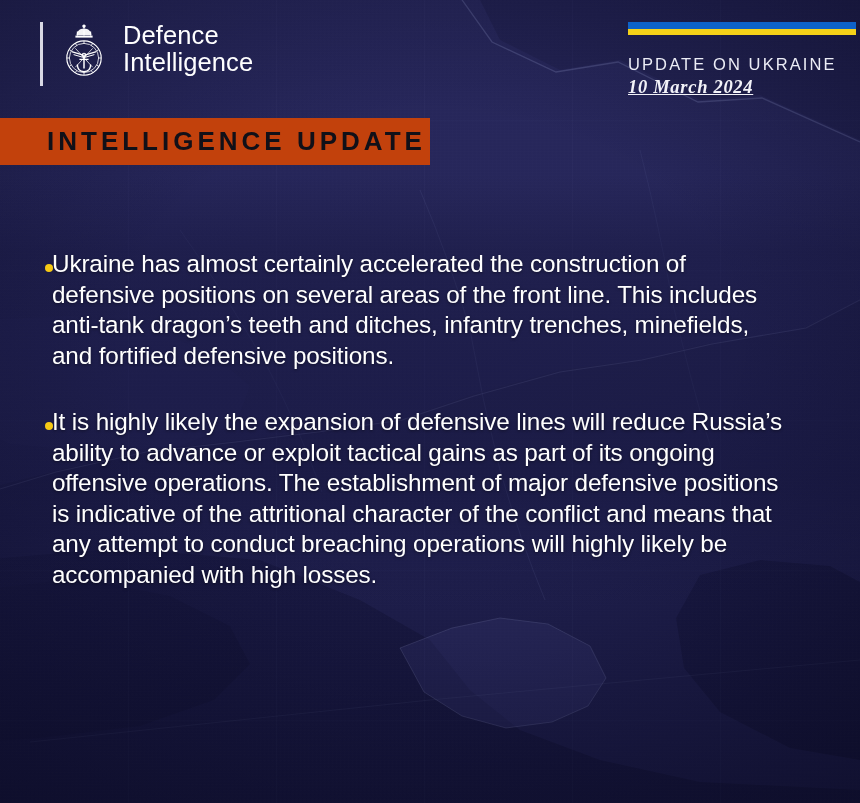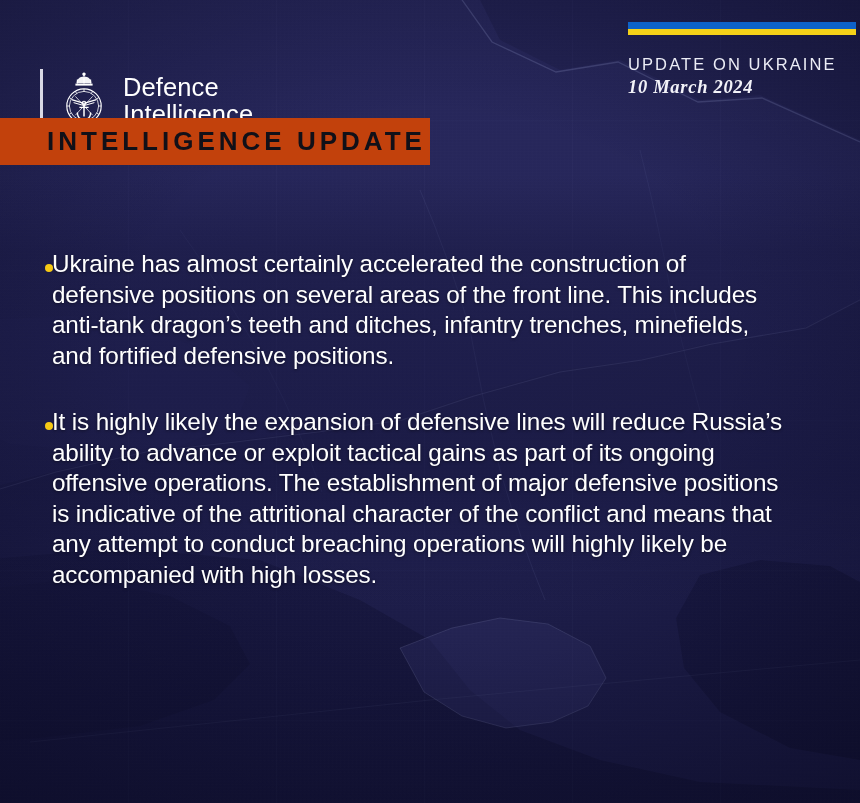--- a/index.html
+++ b/index.html
@@ -44,21 +44,21 @@
 
   
   .text-scrim{
     position:absolute;left:0;top:175px;width:860px;height:430px;
     background:linear-gradient(to bottom, rgba(20,20,60,0) 0%, rgba(18,18,54,.34) 18%, rgba(18,18,54,.40) 70%, rgba(20,20,60,0) 100%);
   }
 
   
   .header{position:absolute;left:0;top:0;width:860px;height:112px;}
 
-  .brand{position:absolute;left:40px;top:22px;display:flex;align-items:center;height:66px;margin-top:46px;}
+  .brand{position:absolute;left:40px;top:22px;display:flex;height:66px;}
   .brand-rule{width:3px;height:64px;background:#e9e9f2;margin-right:15px;opacity:.92;}
   .crest{width:52px;height:62px;margin-right:13px;flex:0 0 auto;}
   .wordmark{
     color:#ffffff;font-size:25.5px;line-height:27px;font-weight:400;
     letter-spacing:.1px;
     font-family:"Liberation Sans","DejaVu Sans",sans-serif;
   }
   .wordmark div{white-space:nowrap;}
 
   .hdr-right{position:absolute;right:0;top:22px;width:232px;}
@@ -67,20 +67,21 @@
   .flagbar .yellow{height:6.5px;background:#f5d118;}
   .hdr-title{
     margin-top:20px;color:#ecedf6;font-size:16.5px;letter-spacing:2.1px;
     font-weight:400;white-space:nowrap;
     font-family:"Liberation Sans","DejaVu Sans",sans-serif;
   }
   .hdr-date{
     margin-top:3px;color:#f2f2f8;font-size:18.5px;font-style:italic;font-weight:700;
     letter-spacing:.7px;white-space:nowrap;
     font-family:"Liberation Serif","DejaVu Serif",serif;
+    text-decoration:underline;
   }
 
   
   .banner{
     position:absolute;left:0;top:118px;width:430px;height:47px;
     background:#c2410c;display:flex;align-items:center;
   }
   .banner-text{
     margin-left:47px;color:#111018;font-size:26px;font-weight:700;
     letter-spacing:4.0px;white-space:nowrap;

